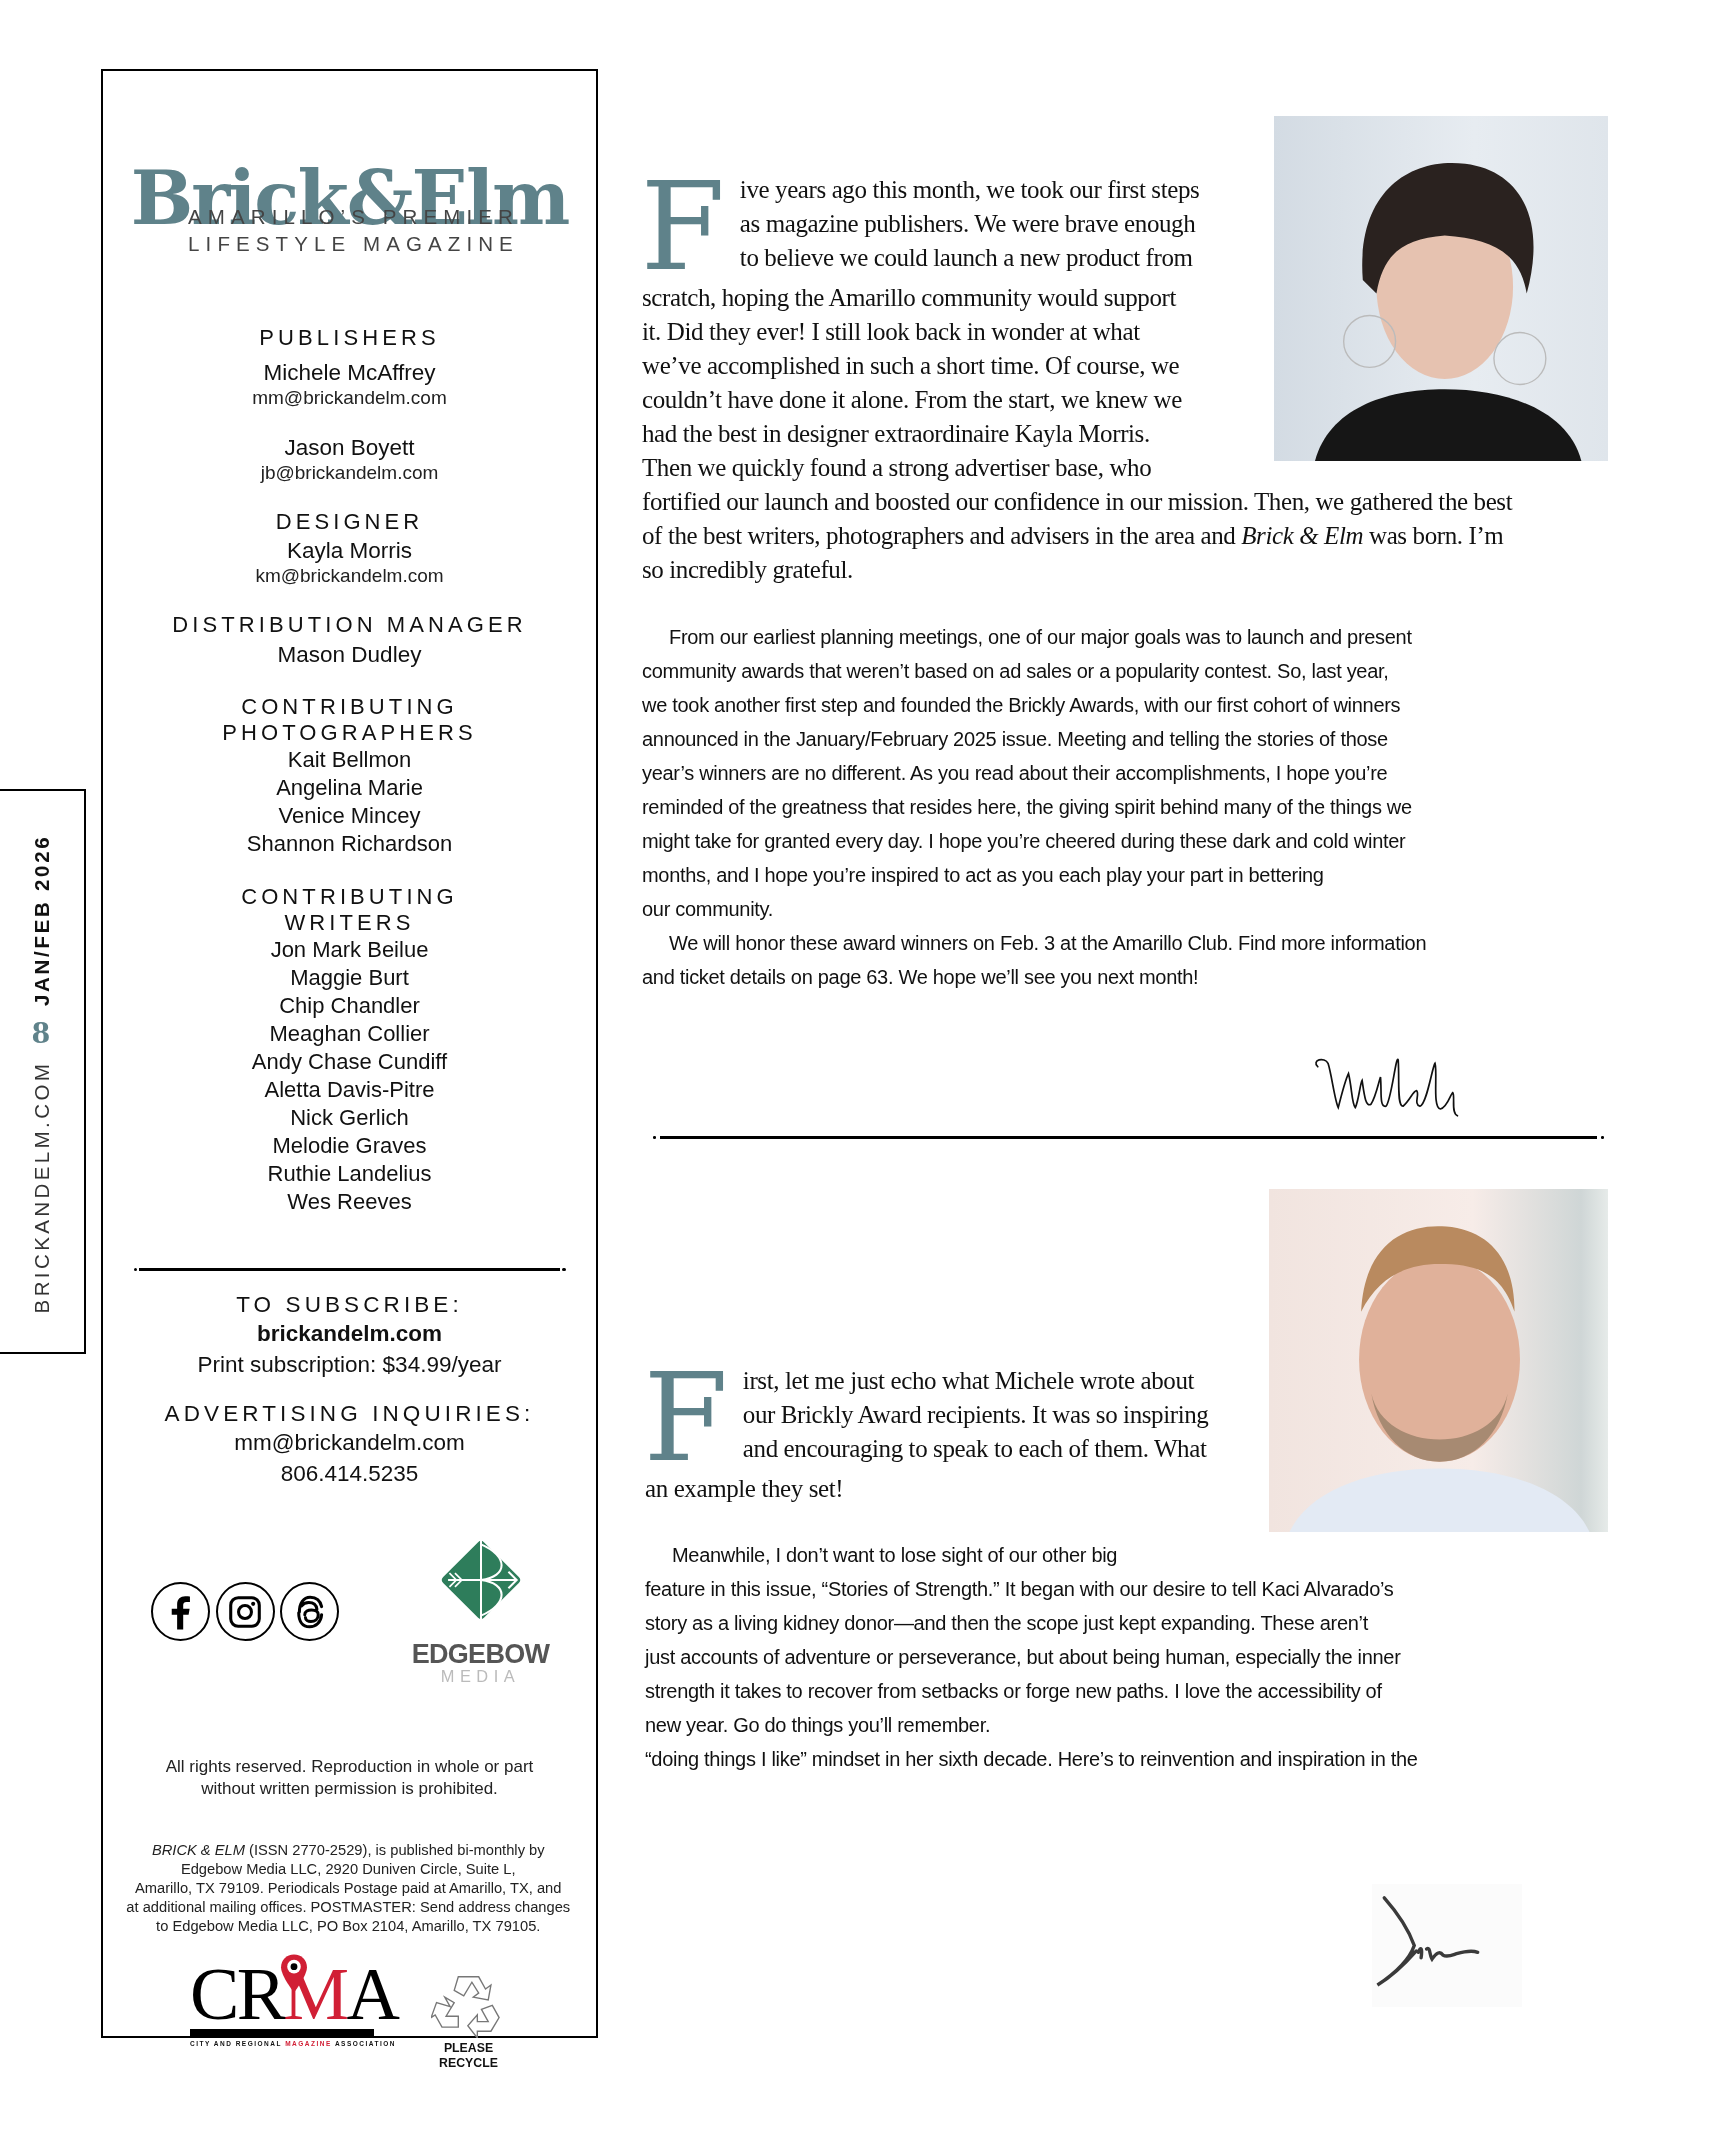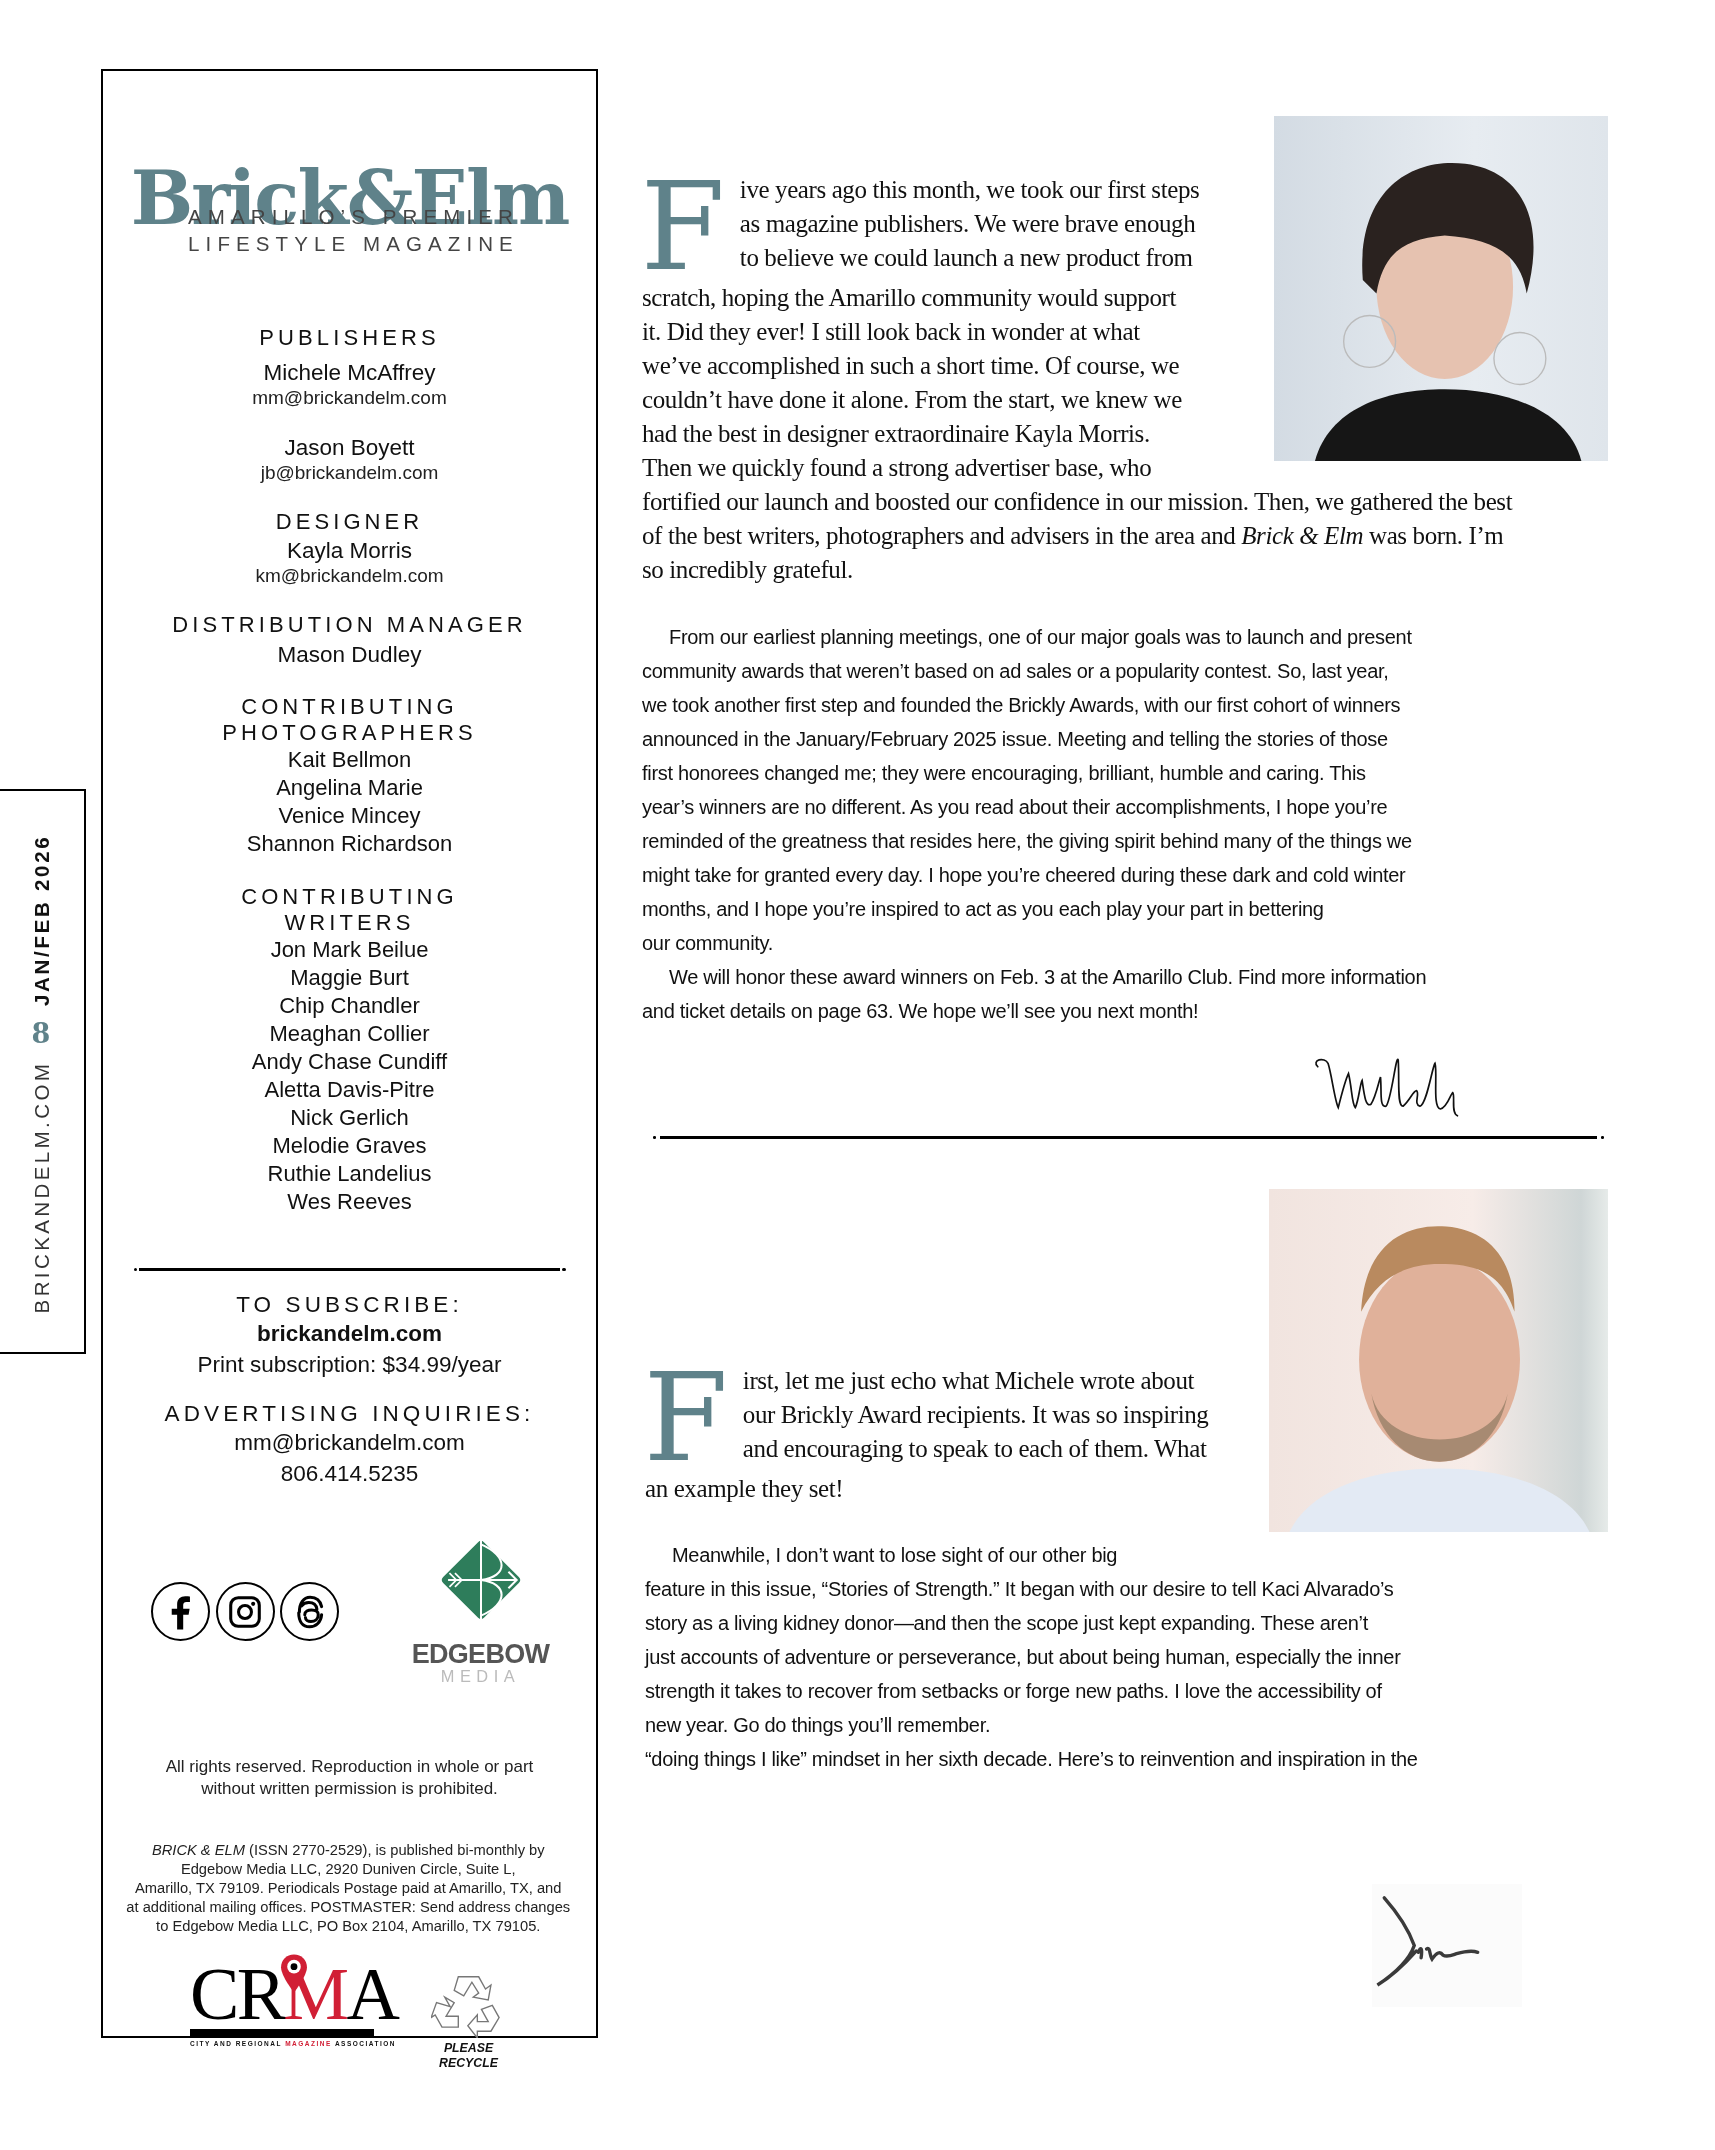--- a/index.html
+++ b/index.html
@@ -33,21 +33,21 @@
   .rights { position:absolute; left:13.7px; right:13.7px; top:1685px; font-family:"Liberation Sans", sans-serif; font-size:17px; line-height:22px; color:#222; }
   .legal { position:absolute; left:5.5px; right:8px; top:1770px; font-family:"Liberation Sans", sans-serif; font-size:14.7px; line-height:19px; color:#222; }
   .legal i { font-style:italic; }
   .crma { position:absolute; left:87px; top:1893px; width:191px; }
   .crma .letters { font-family:"Liberation Serif", serif; font-size:74px; line-height:61px; letter-spacing:-2.7px; color:#000; white-space:nowrap; }
   .crma .letters .m { color:#d11f35; }
   .crma .bar { height:8.2px; background:#000; margin-top:4.1px; width:184px; }
   .crma .caption { font-family:"Liberation Sans", sans-serif; font-weight:bold; font-size:6.5px; letter-spacing:1.5px; margin-top:2.7px; white-space:nowrap; }
   .crma .caption .red { color:#d11f35; }
   .pin { position:absolute; left:89px; top:-11px; }
-  .recycle { position:absolute; left:321px; top:1899px; width:89px; text-align:center;font-style:italic; }
+  .recycle { position:absolute; left:321px; top:1899px; width:89px; text-align:center; }
   .recycle .lbl { font-family:"Liberation Sans", sans-serif; font-weight:bold; font-size:12.3px; line-height:13.7px; color:#111; margin-top:1.4px; }
 
   
   .sidetab { position:absolute; left:-2.7px; top:789px; width:89px; height:565px; border:2px solid #000; box-sizing:border-box; border-left:none; }
   .sidetab .rot { position:absolute; left:44px; top:283px; transform:translate(-50%,-50%) rotate(-90deg); white-space:nowrap; display:flex; align-items:center; gap:18px; }
   .sidetab .site { font-family:"Liberation Sans", sans-serif; font-size:20.5px; letter-spacing:3.4px; color:#333; }
   .sidetab .pg { font-family:"DejaVu Serif", serif; font-weight:bold; font-size:27px; color:#5f828a; transform:rotate(90deg); display:inline-block; }
   .sidetab .issue { font-family:"Liberation Sans", sans-serif; font-weight:bold; font-size:20.5px; letter-spacing:2.7px; color:#111; }
 
   
@@ -242,21 +242,20 @@
   <span class="ln">fortified our launch and boosted our confidence in our mission. Then, we gathered the best</span>
   <span class="ln"><span>of the best writers, photographers and advisers in the area and </span><i>Brick &amp; Elm</i><span> was born. I’m</span></span>
   <span class="ln">so incredibly grateful.</span>
 </div>
 
 <div class="para2 sans-body">
   <span class="ln ind">From our earliest planning meetings, one of our major goals was to launch and present</span>
   <span class="ln">community awards that weren’t based on ad sales or a popularity contest. So, last year,</span>
   <span class="ln">we took another first step and founded the Brickly Awards, with our first cohort of winners</span>
   <span class="ln">announced in the January/February 2025 issue. Meeting and telling the stories of those</span>
-  <span class="ln">first honorees changed me; they were encouraging, brilliant, humble and caring. This</span>
   <span class="ln">year’s winners are no different. As you read about their accomplishments, I hope you’re</span>
   <span class="ln">reminded of the greatness that resides here, the giving spirit behind many of the things we</span>
   <span class="ln">might take for granted every day. I hope you’re cheered during these dark and cold winter</span>
   <span class="ln">months, and I hope you’re inspired to act as you each play your part in bettering</span>
   <span class="ln">our community.</span>
   <span class="ln ind">We will honor these award winners on Feb. 3 at the Amarillo Club. Find more information</span>
   <span class="ln">and ticket details on page 63. We hope we’ll see you next month!</span>
 </div>
 
 <div class="sig1">

